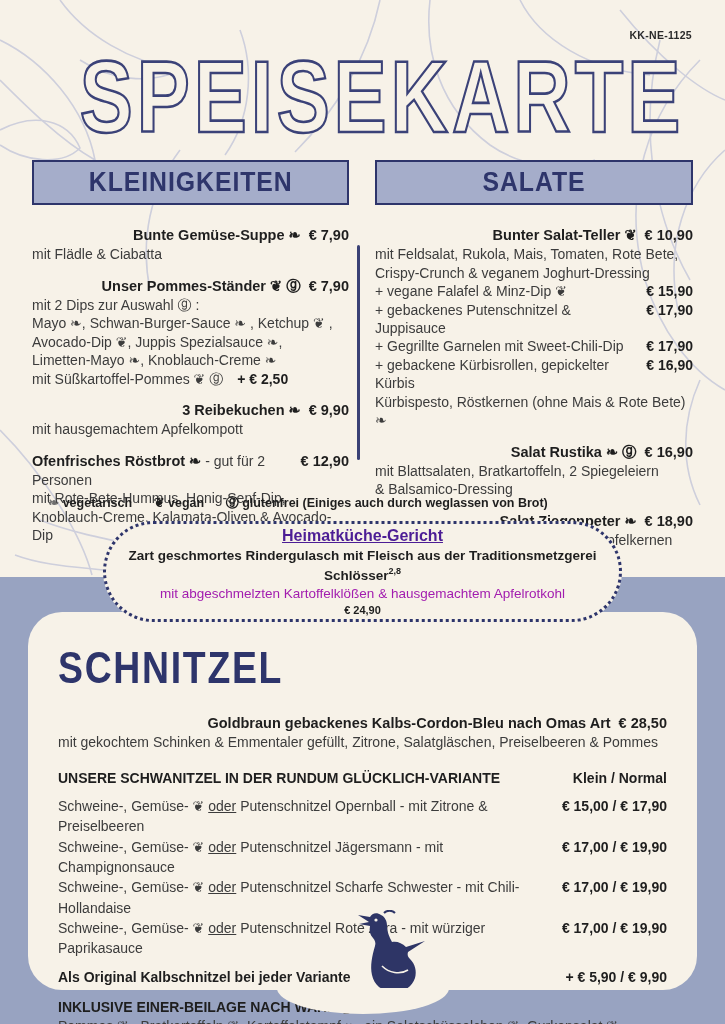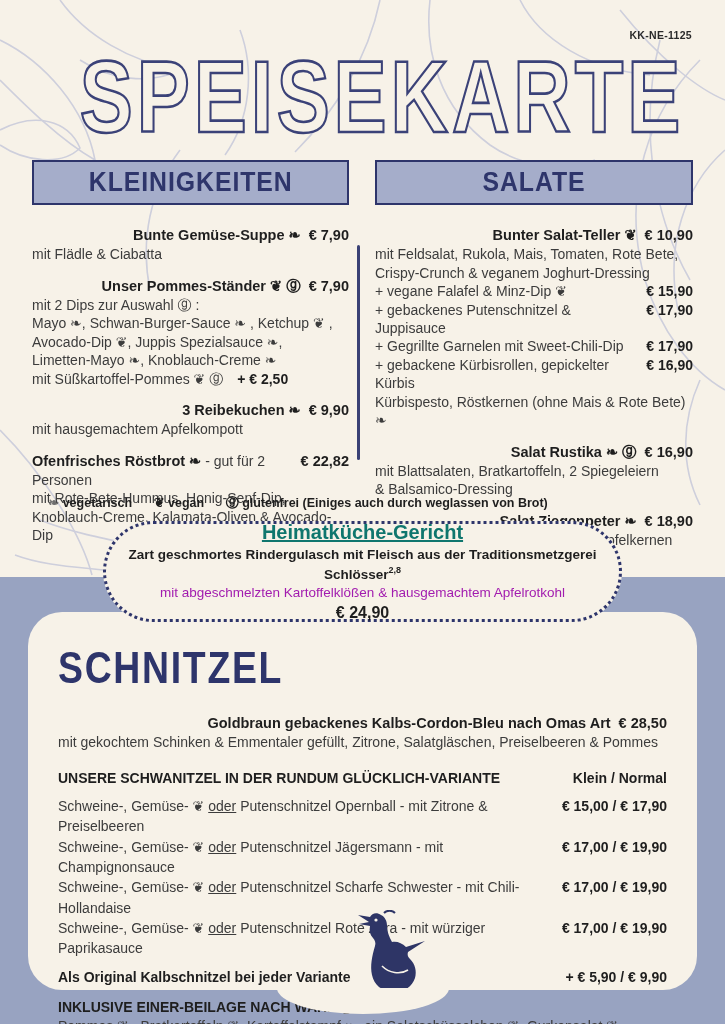--- a/index.html
+++ b/index.html
@@ -49,25 +49,25 @@
   .legend .leg-item { margin:0 9px; white-space:nowrap; }
   .legend .lic { font-size:13px; }
   .lic.veg { color:#6d6d6d; }
   
   .heimat {
     position:absolute; z-index:3; left:103px; top:521px; width:519px; height:101px;
     background:#f7f2e8; border:3.5px dotted #2e356b; border-radius:60px;
     display:flex; flex-direction:column; align-items:center; justify-content:center;
     text-align:center; line-height:1.35;
   }
-  .heimat .h-title { font-size:20px; font-weight:bold; color:#0f766e; text-decoration:underline; }
+  .heimat .h-title { font-size:16px; font-weight:bold; color:#4c1d95; text-decoration:underline; }
   .heimat .h-line1 { font-size:13.5px; font-weight:bold; color:#1e1e1e; }
   .heimat .h-line1 sup { font-size:9px; }
   .heimat .h-line2 { font-size:13.5px; color:#a21caf; }
-  .heimat .h-price { font-size:16px; font-weight:bold; color:#1e1e1e; }
+  .heimat .h-price { font-size:11px; font-weight:bold; color:#1e1e1e; }
   
   .panel {
     position:absolute; z-index:2; left:28px; top:612px; width:669px; height:378px;
     background:#f7f2e8; border-radius:34px; padding:34px 30px 0 30px;
   }
   .panel-tab {
     position:absolute; z-index:2; left:50%; top:988px; transform:translateX(-50%);
     width:172px; height:26px; background:#f7f2e8;
     border-radius:0 0 86px 86px / 0 0 26px 26px;
   }
@@ -147,21 +147,21 @@
           <span class="iname">3 Reibekuchen ❧</span>
           <span class="iprice">€ 9,90</span>
         </div>
         <div class="idesc">mit hausgemachtem Apfelkompott</div>
       </div>
 
       <div class="item">
         <div class="irow">
           <span><span class="iname">Ofenfrisches Röstbrot ❧</span>
           <span class="isuffix">- gut für 2 Personen</span></span>
-          <span class="iprice">€ 22,82</span>
+          <span class="iprice">€ 12,90</span>
         </div>
         <div class="idesc">mit Rote-Bete-Hummus, Honig-Senf-Dip,</div>
         <div class="idesc">Knoblauch-Creme, Kalamata-Oliven &amp; Avocado-Dip</div>
       </div>
     </section>
 
     <section class="col-right">
       <div class="sec-header">
         <span>SALATE</span>
       </div>

